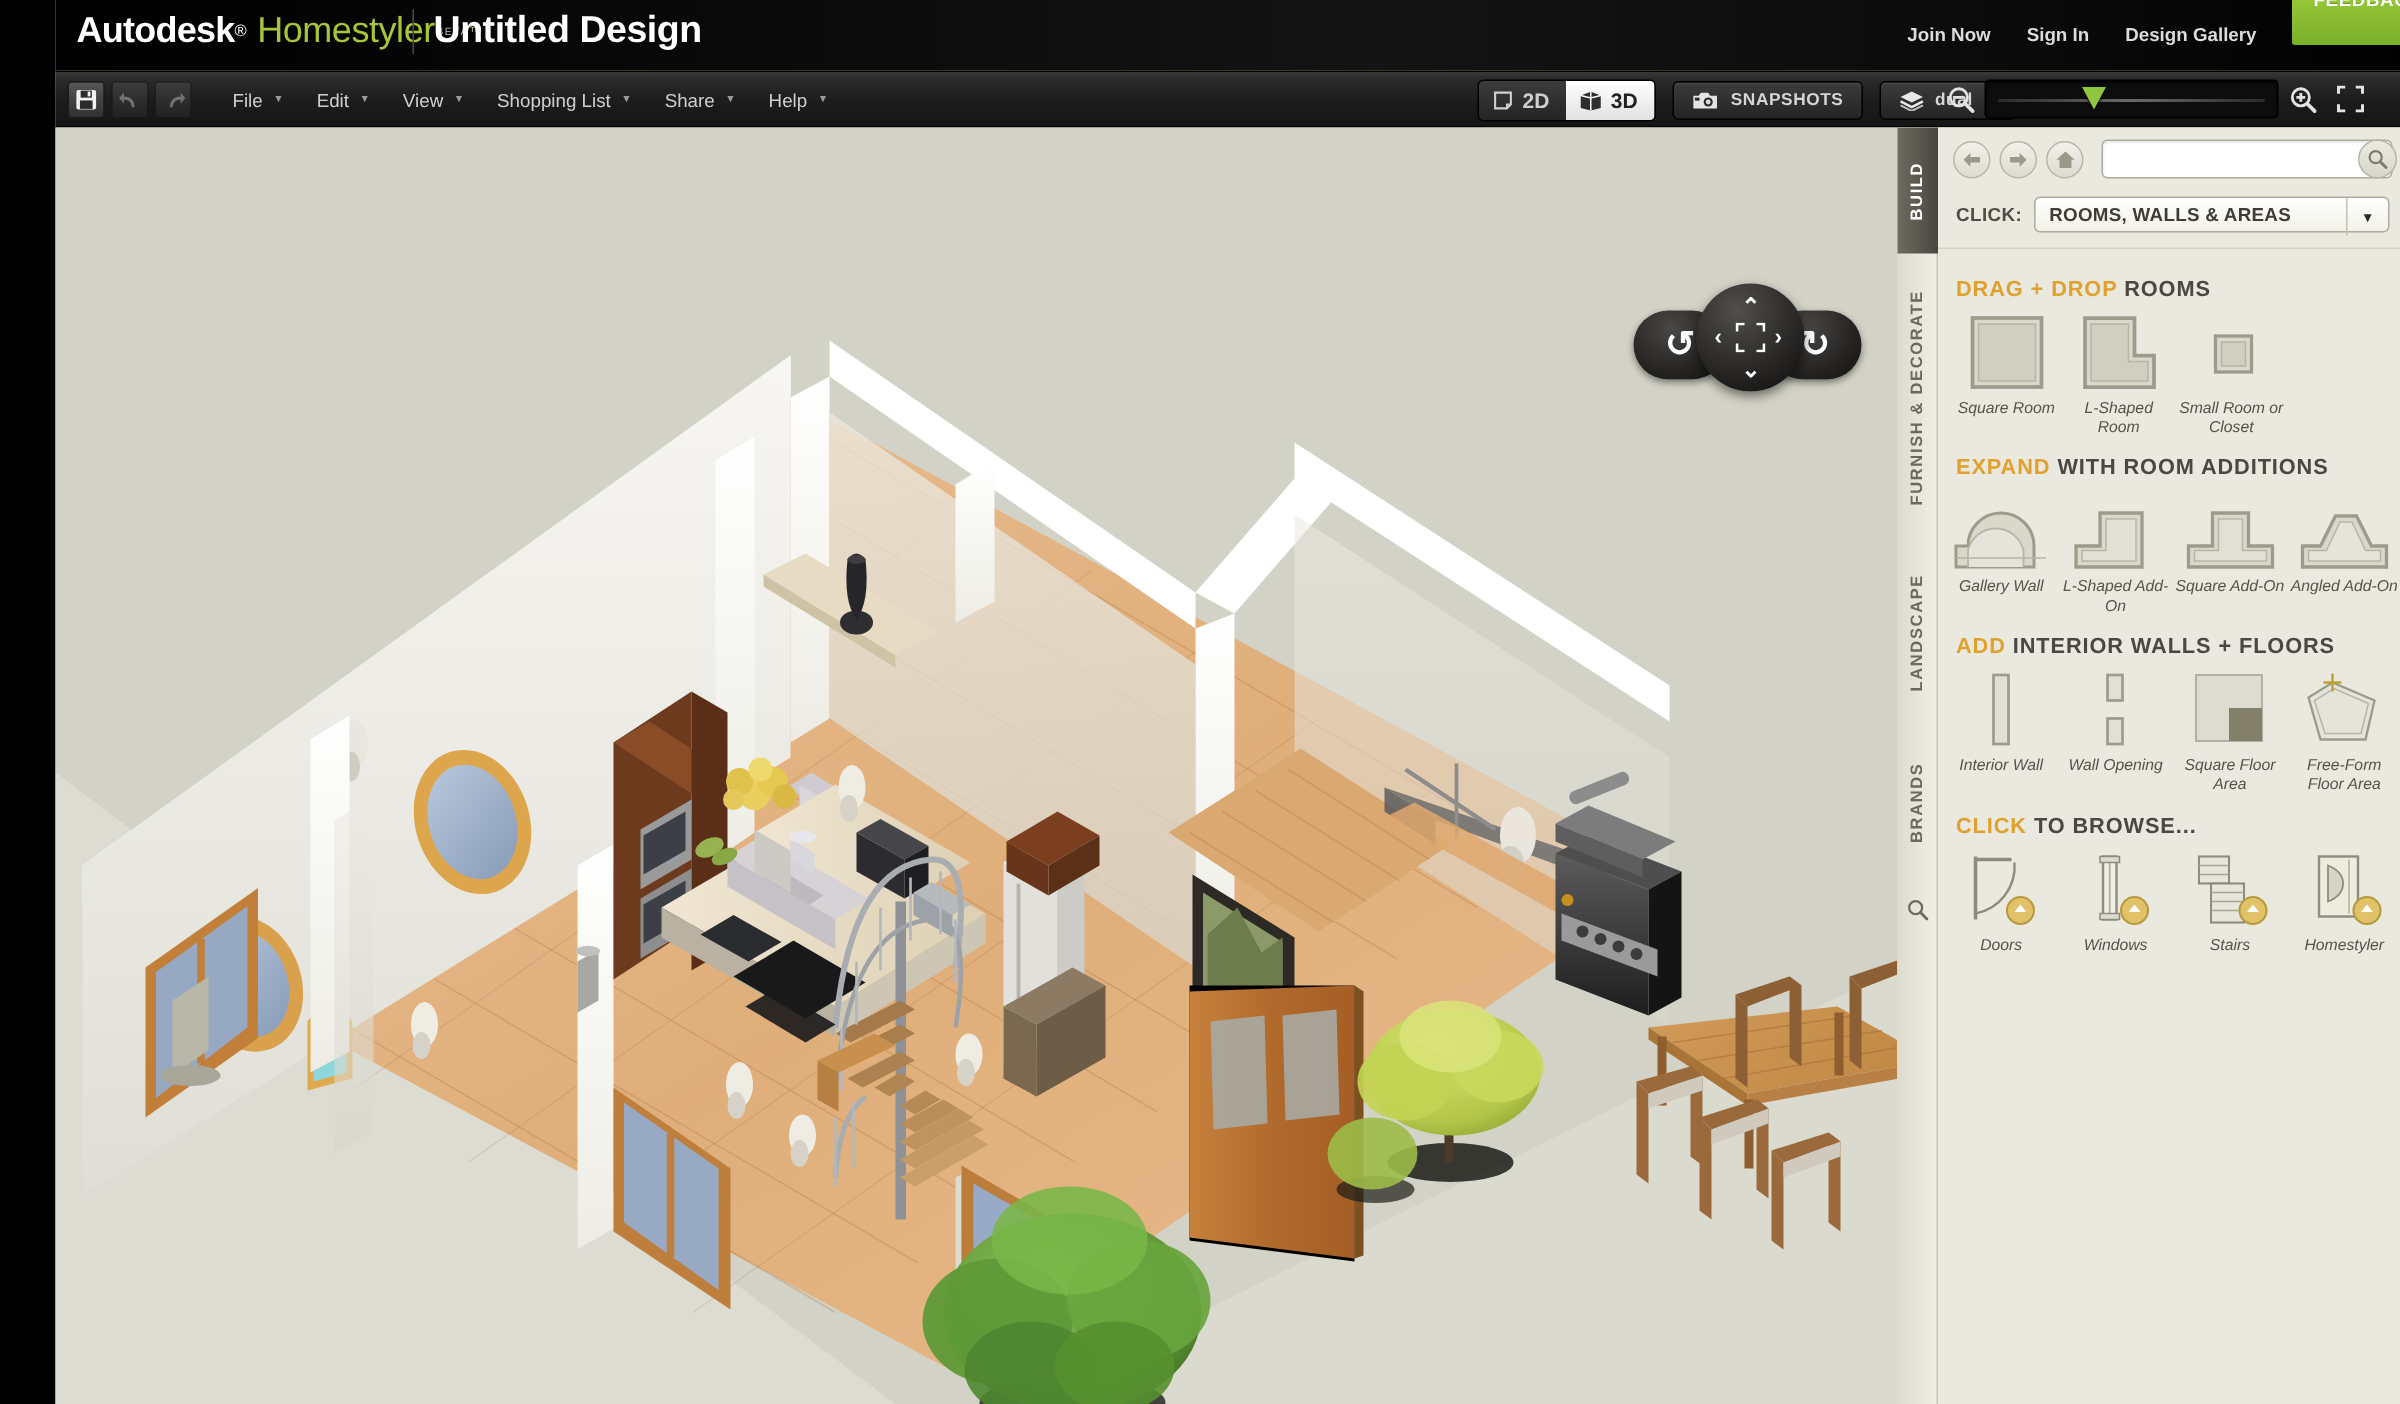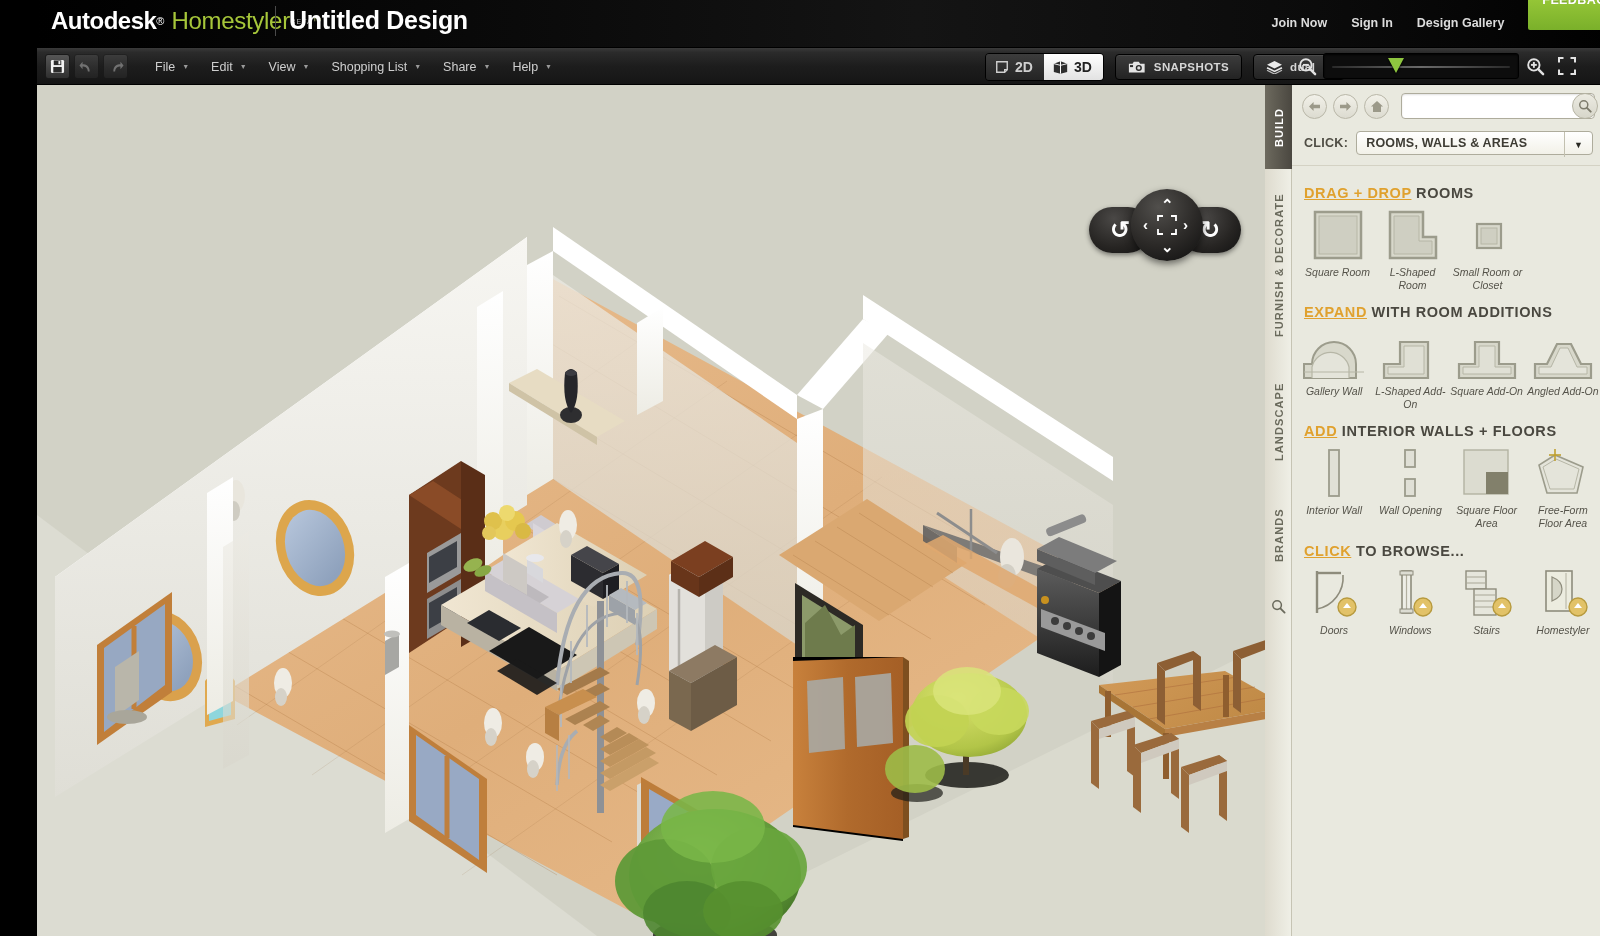--- a/index.html
+++ b/index.html
@@ -190,21 +190,21 @@
     position:absolute; right:0; top:0; width:28px; height:25px;
     border-left:1px solid #c2c0b0; display:flex; align-items:center; justify-content:center;
     font-size:9px; color:#2a2a24;
   }
   #panel-sections { border-top:1px solid #d4d2c4; padding:10px 0 0 0; }
 
   .sec-title {
     font-size:14.5px; font-weight:bold; letter-spacing:0.6px;
     color:#4a4840; padding:9px 0 6px 12px;
   }
-  .sec-title .hl { color:#e0a12e;text-decoration:underline; }
+  .sec-title .hl { color:#e0a12e; }
   .item-row { display:flex; padding:0 4px; }
   .item {
     flex:1; display:flex; flex-direction:column; align-items:center; cursor:pointer;
     padding-bottom:4px;
     font-style:italic;
   }
   .item-ico { height:54px; display:flex; align-items:flex-end; justify-content:center; }
   .item-lbl {
     font-size:10.5px; color:#55534a; text-align:center; line-height:1.2; margin-top:5px;
     max-width:78px;

